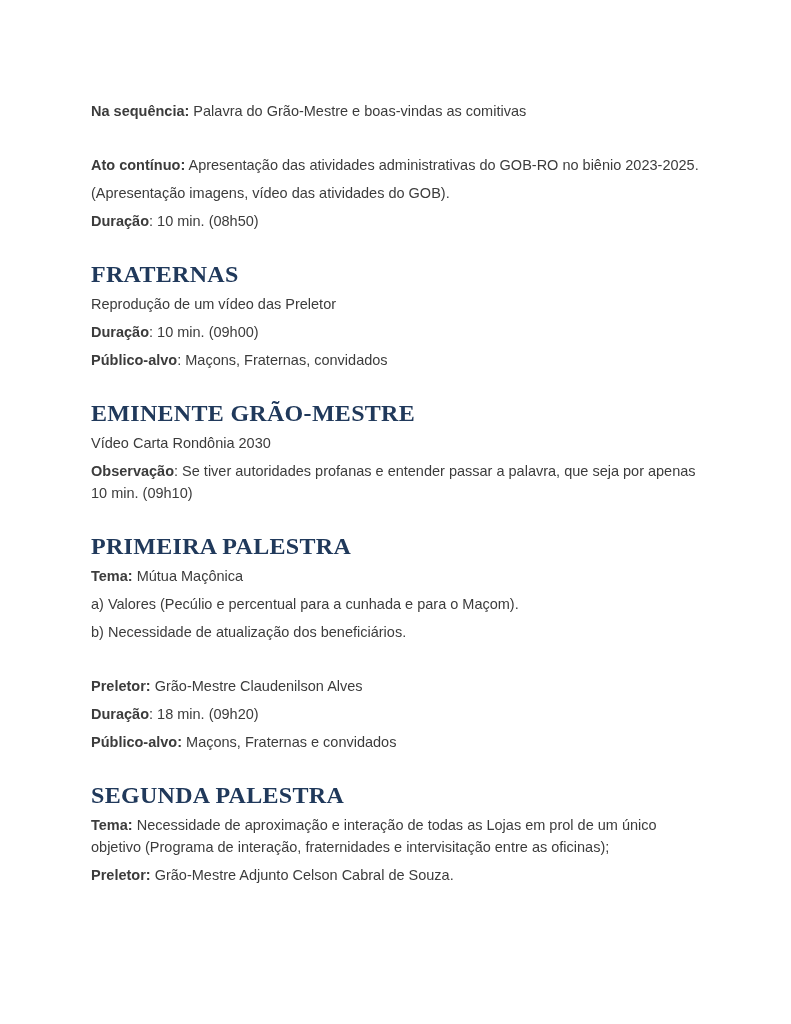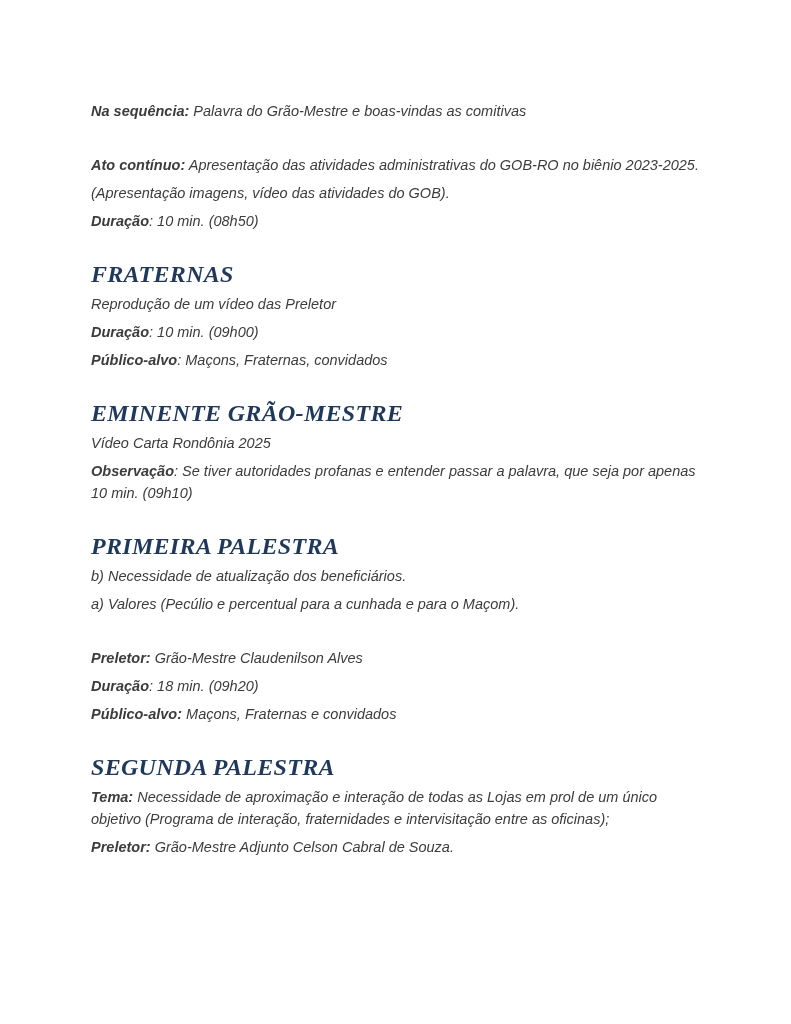--- a/index.html
+++ b/index.html
@@ -6,21 +6,20 @@
     --heading-color:#20395B;
     --body-color:#3C3C3C;
     --page-bg:#FFFFFF;
   }
   html,body{margin:0;padding:0;background:var(--page-bg);}
   .page{
     position:relative;
     width:791px;height:888px;
     background:var(--page-bg);
     overflow:hidden;
-    font-style:italic;
   }
   .content{
     position:absolute;
     left:91px;top:100px;
     width:640px;
   }
   p.body{
     margin:0 0 6px 0;
     font-family:"Liberation Sans","DejaVu Sans",sans-serif;
     font-size:14.5px;
@@ -60,31 +59,32 @@
     <h2 class="sec">FRATERNAS</h2>
 
     <p class="body"><span>Reprodução de um vídeo das Preletor</span></p>
 
     <p class="body"><strong>Duração</strong><span>: 10 min. (09h00)</span></p>
 
     <p class="body"><strong>Público-alvo</strong><span>: Maçons, Fraternas, convidados</span></p>
 
     <h2 class="sec">EMINENTE GRÃO-MESTRE</h2>
 
-    <p class="body"><span>Vídeo Carta Rondônia 2025</span></p>
+    <p class="body"><span>Vídeo Carta Rondônia 2030</span></p>
 
     <p class="body"><strong>Observação</strong><span class="ml">: Se tiver autoridades profanas e entender passar a palavra, que seja por apenas
 10 min. (09h10)</span></p>
 
     <h2 class="sec">PRIMEIRA PALESTRA</h2>
 
+    <p class="body"><strong>Tema:</strong><span> Mútua Maçônica</span></p>
+
+    <p class="body"><span>a) Valores (Pecúlio e percentual para a cunhada e para o Maçom).</span></p>
 
     <p class="body"><span>b) Necessidade de atualização dos beneficiários.</span></p>
-
-    <p class="body"><span>a) Valores (Pecúlio e percentual para a cunhada e para o Maçom).</span></p>
 
     <div class="gap"></div>
 
     <p class="body"><strong>Preletor:</strong><span> Grão-Mestre Claudenilson Alves</span></p>
 
     <p class="body"><strong>Duração</strong><span>: 18 min. (09h20)</span></p>
 
     <p class="body"><strong>Público-alvo:</strong><span> Maçons, Fraternas e convidados</span></p>
 
     <h2 class="sec">SEGUNDA PALESTRA</h2>

